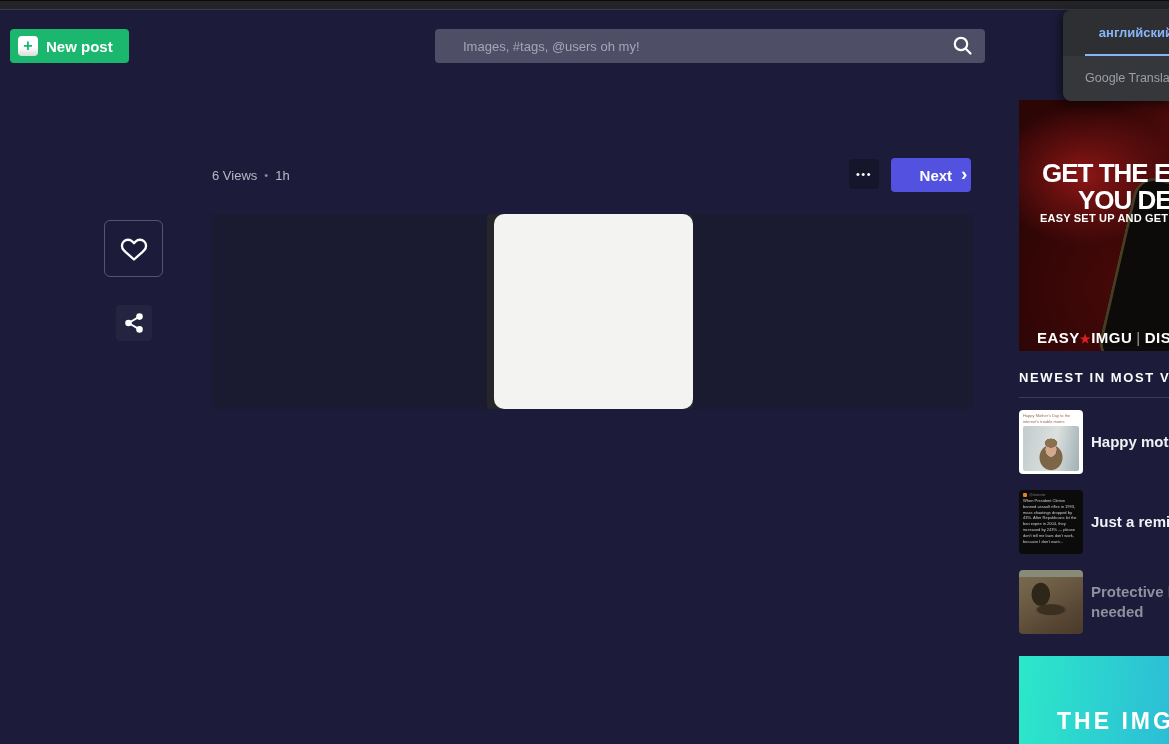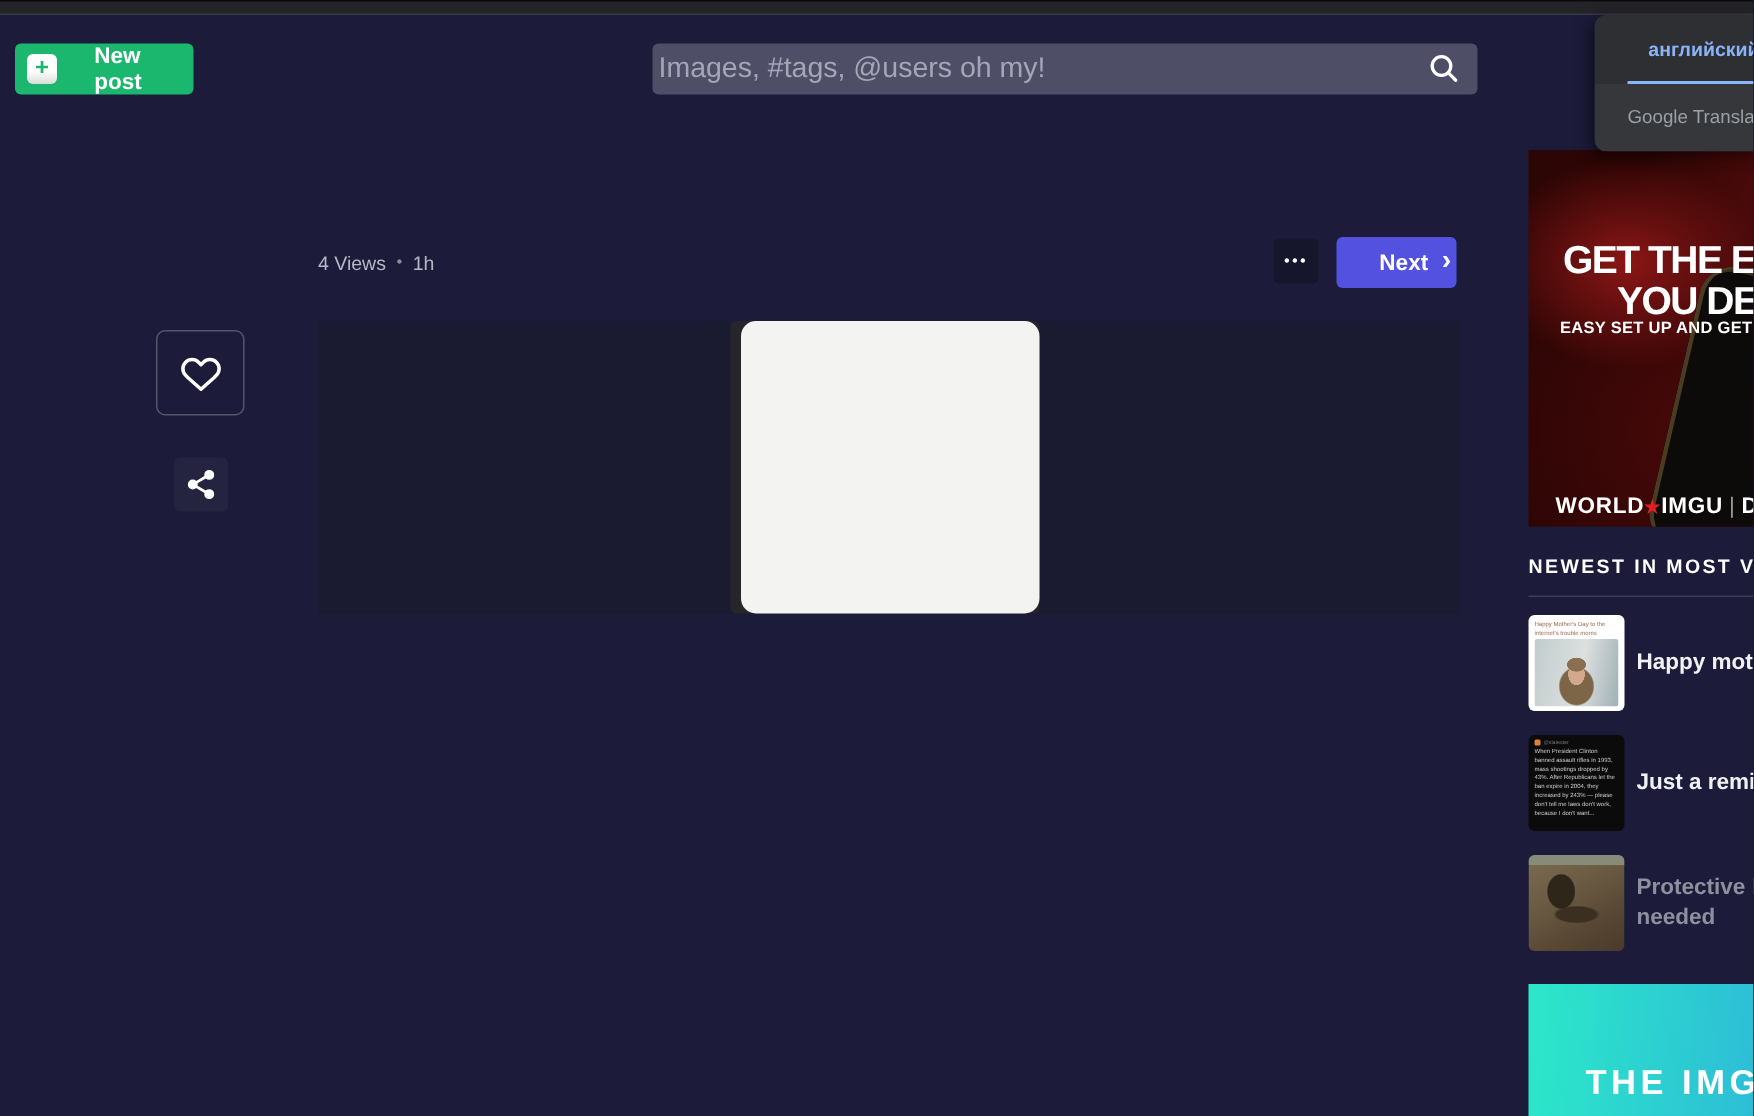--- a/index.html
+++ b/index.html
@@ -12,27 +12,27 @@
   .browser-strip { position:absolute; left:0; top:0; width:1169px; height:10px;
     background:#242428; border-top:1px solid #0a0a0a; border-bottom:1px solid #3a3a44; }
 
   
   .new-post { position:absolute; left:10px; top:29px; width:119px; height:34px;
     background:var(--accent-green, #1bb76e); border-radius:4px; display:flex; align-items:center;
     cursor:pointer; }
   .new-post .plus-box { width:20px; height:20px; margin-left:8px; border-radius:4px;
     background:linear-gradient(#ffffff 55%, #d9ded9); display:flex; align-items:center; justify-content:center;
     color:var(--accent-green, #1bb76e); font-weight:bold; font-size:16px; line-height:1; }
-  .new-post .np-label { color:#fff; font-weight:bold; font-size:15px; margin-left:25px; }
+  .new-post .np-label { color:#fff; font-weight:bold; font-size:15px; margin-left:8px; }
 
   
   .searchbar { position:absolute; left:435px; top:29px; width:550px; height:34px;
     background:#4e4e67; border-radius:4px; display:flex; align-items:center; }
   .searchbar input { flex:1; background:transparent; border:none; outline:none;
-    color:#e8e8f0; font-size:19px; padding:0 4px; font-family:"Liberation Sans", sans-serif; }
+    color:#e8e8f0; font-size:13px; padding:0 28px; font-family:"Liberation Sans", sans-serif; }
   .searchbar input::placeholder { color:#a5a5b8; opacity:1; }
   .searchbar .mag { width:24px; height:24px; margin-right:10px; cursor:pointer; flex:0 0 auto; }
 
   
   .post-meta { position:absolute; left:212px; top:167px; height:16px; display:flex;
     align-items:center; color:#b7b7c4; font-size:13px; }
   .post-meta .dot { color:#8a8a9a; margin:0 7px; font-size:11px; }
 
   .more-btn { position:absolute; left:849px; top:159px; width:30px; height:30px;
     background:#15152b; border-radius:4px; color:#fff; display:flex; align-items:center;
@@ -151,21 +151,21 @@
 
   <div class="searchbar">
     <input type="text" placeholder="Images, #tags, @users oh my!" style="">
     <svg class="mag" viewBox="0 0 24 24" fill="none" stroke="#ffffff" stroke-width="2.2" stroke-linecap="round">
       <circle cx="10" cy="10" r="6.2"></circle>
       <line x1="14.8" y1="14.8" x2="19.5" y2="19.5"></line>
     </svg>
   </div>
 
   <div class="post-meta">
-    <span>4 Views</span>
+    <span>6 Views</span>
     <span class="dot">•</span>
     <span>1h</span>
   </div>
 
   <div class="more-btn">
     <span>•••</span>
   </div>
 
   <div class="next-btn">
     <span>Next</span>
@@ -192,21 +192,21 @@
     </svg>
   </div>
 
   <div class="sidebar">
 
     <div class="ad">
       <div class="phone"></div>
       <div class="h1">GET THE E</div>
       <div class="h2">YOU DE</div>
       <div class="tag">EASY SET UP AND GET PAID 💰</div>
-      <div class="brand"><span>WORLD</span><span class="star">★</span><span>IMGU</span><span class="sep">|</span><span>DISTRO</span></div>
+      <div class="brand"><span>EASY</span><span class="star">★</span><span>IMGU</span><span class="sep">|</span><span>DISTRO</span></div>
     </div>
 
     <div class="viral-title">NEWEST IN MOST VIRAL</div>
     <div class="viral-divider"></div>
 
     <div class="viral-item" style="top:410px;">
       <div class="thumb thumb-mom">
         <div class="cap">Happy Mother's Day to the internet's trouble moms</div>
         <div class="photo"></div>
       </div>

